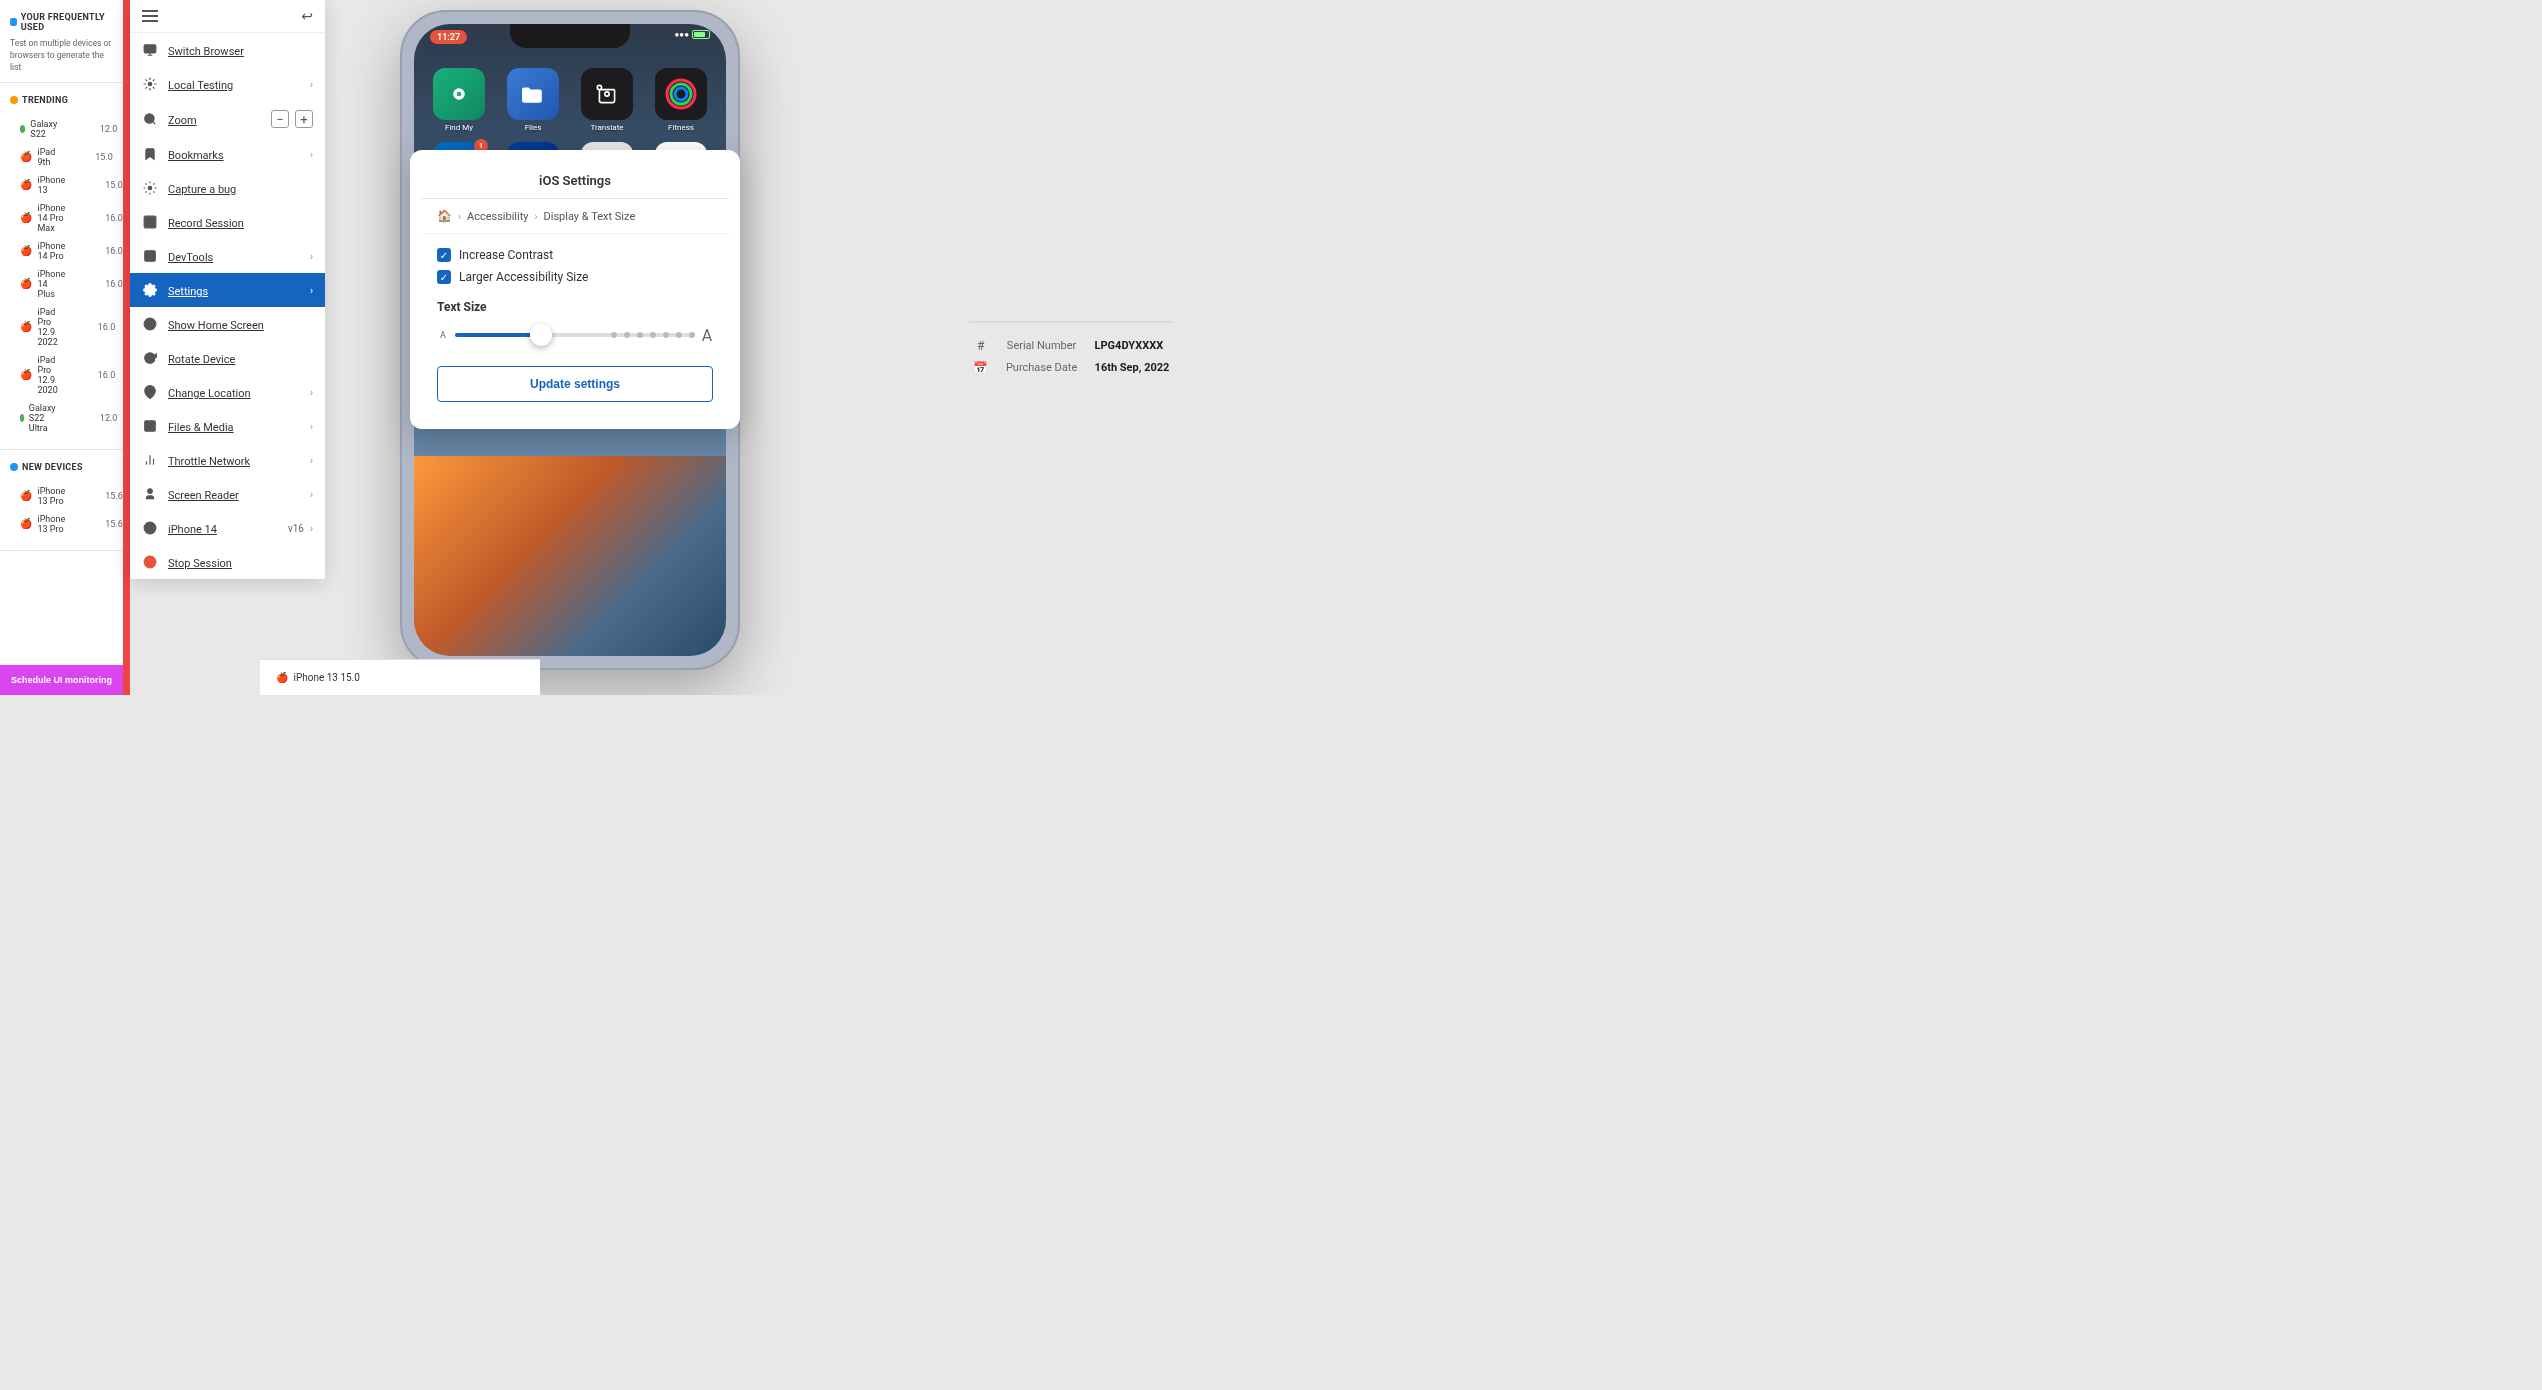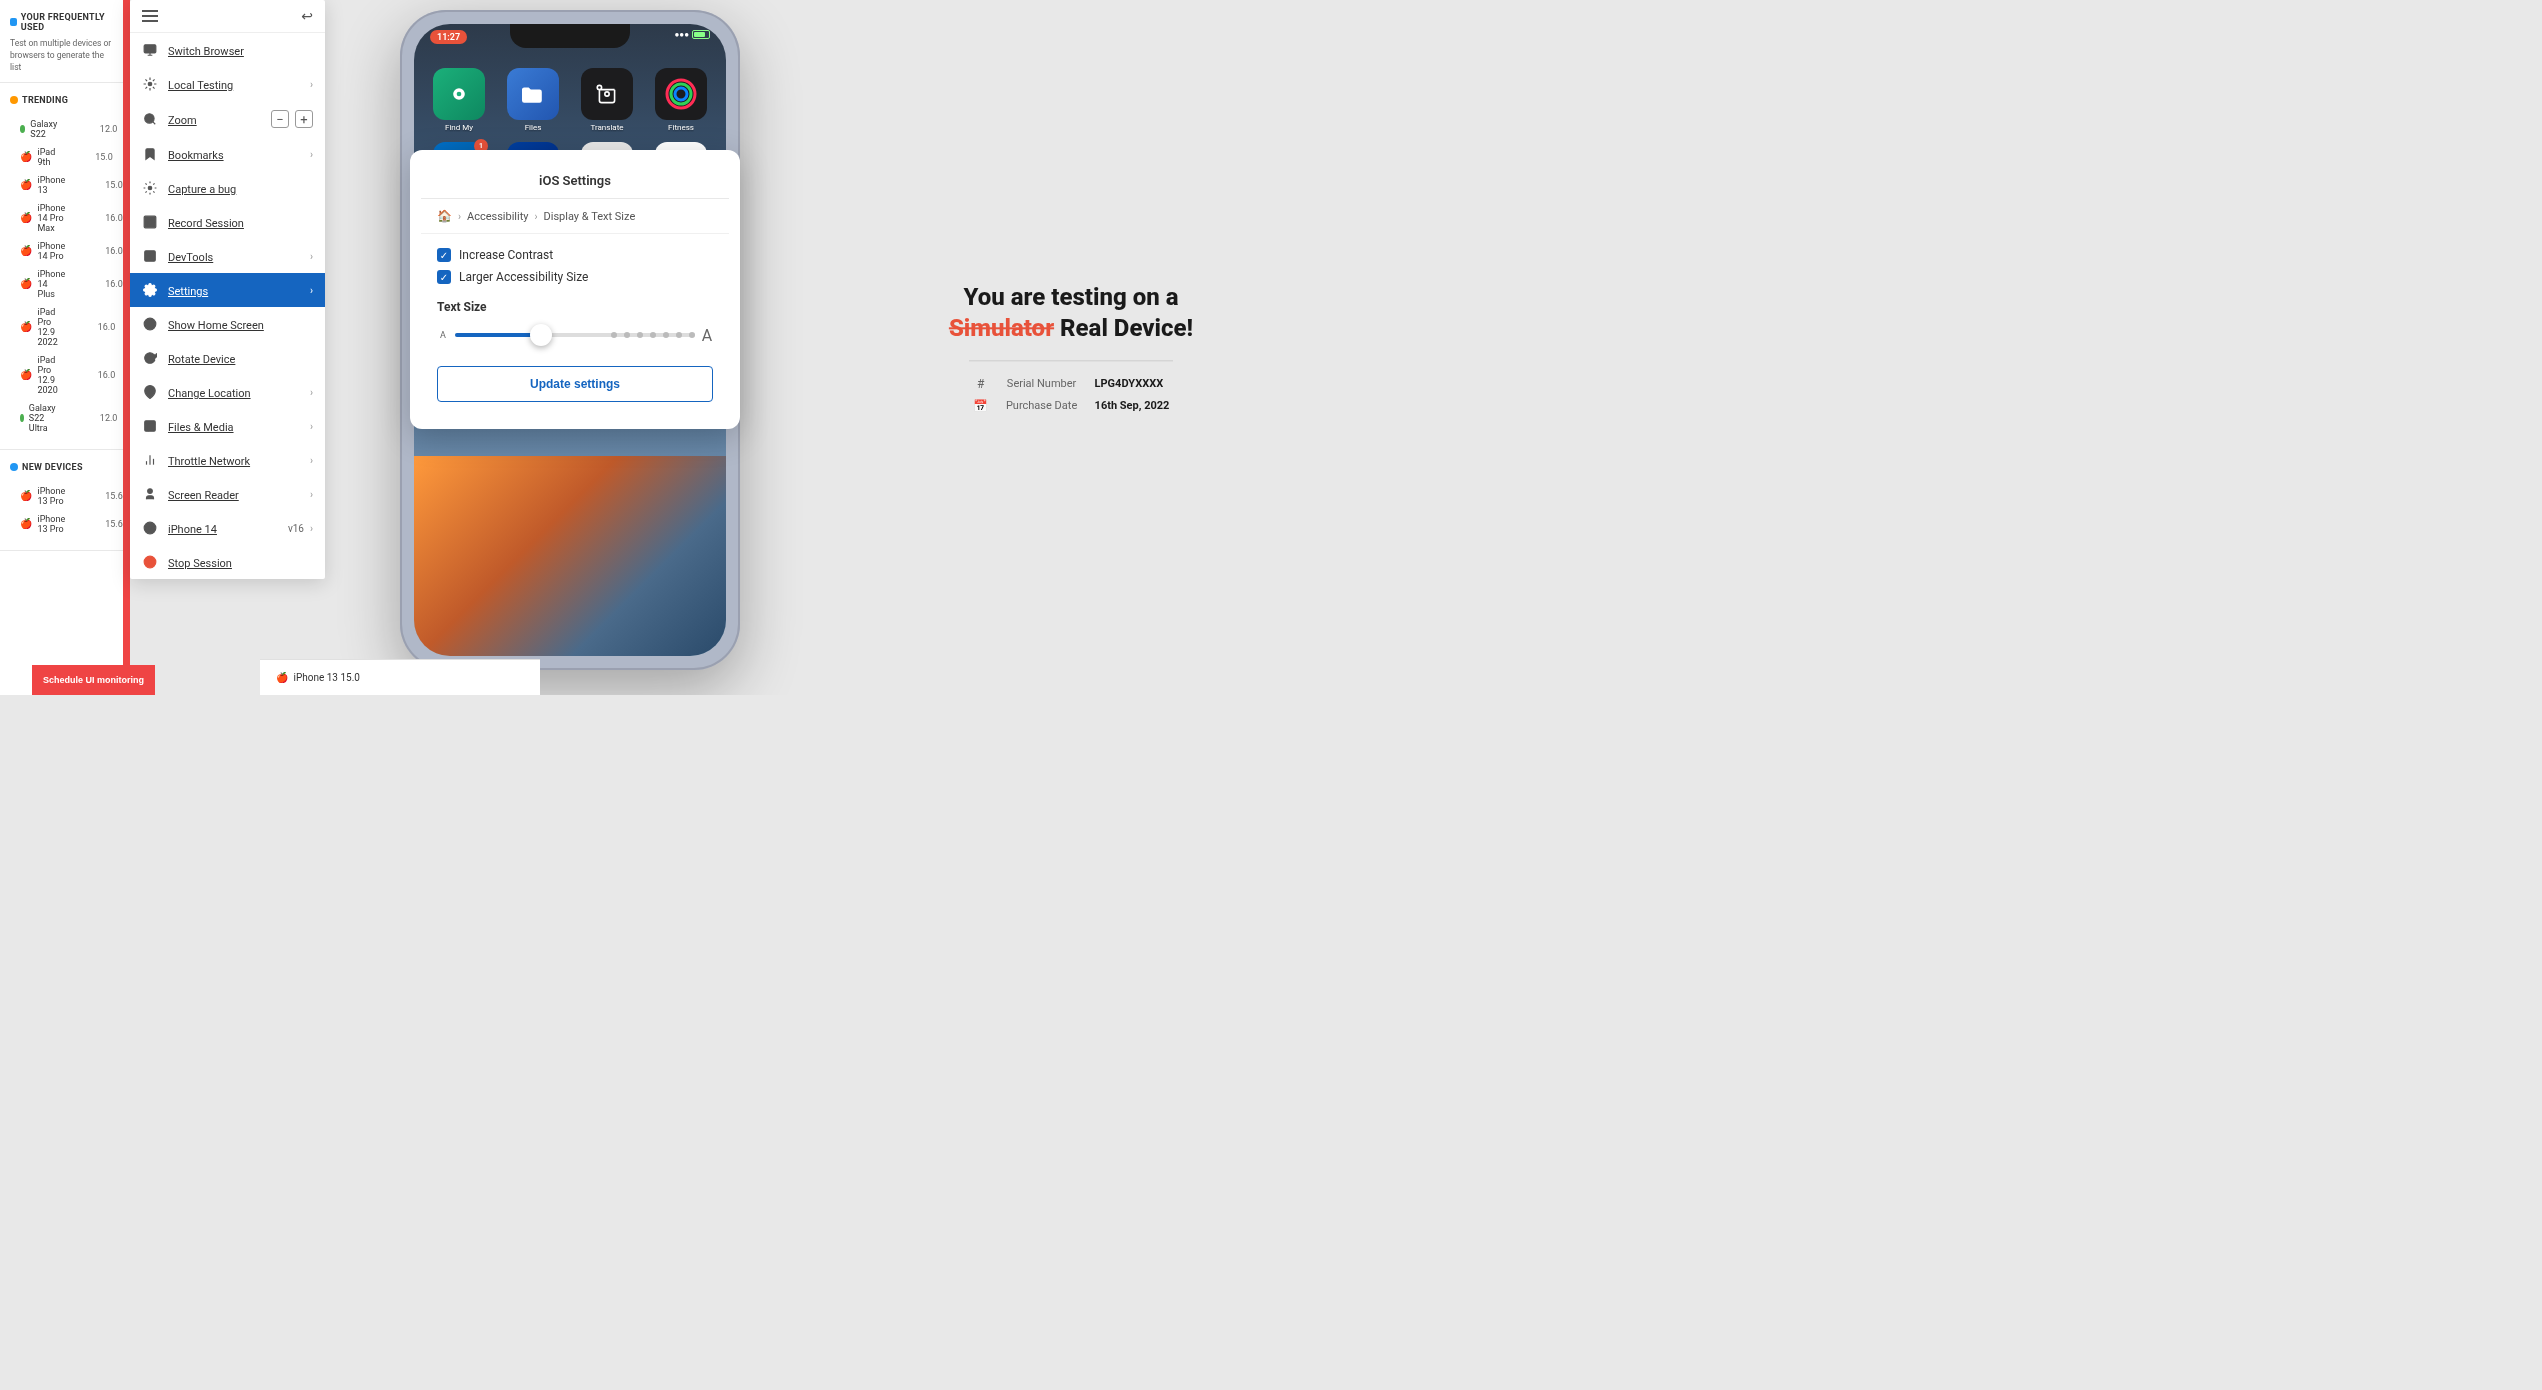--- a/index.html
+++ b/index.html
@@ -85,29 +85,28 @@
     .new-devices-title .dot { background: #2196F3; }
     .frequently-title .dot { background: #2196F3; }
 
     
     .schedule-btn {
       margin: auto 0 0 0;
       padding: 0;
     }
     .schedule-btn button {
       width: 100%;
-      background: #ef4444;
+      background: #d946ef;
       color: #fff;
       border: none;
       padding: 10px 8px;
       font-size: 9px;
       font-weight: 600;
       cursor: pointer;
       text-align: center;
-      margin-left: 32px;
     }
 
     
     .main-area {
       flex: 1;
       position: relative;
       display: flex;
       align-items: center;
       justify-content: center;
     }
@@ -1010,26 +1009,20 @@
             <div style="width:6px;height:6px;border-radius:50%;background:#bbb;"></div>
           </div>
         </div>
         <span class="slider-a-large">A</span>
       </div>
       <button class="ios-update-btn">Update settings</button>
     </div>
   </div>
 
   <div class="right-panel">
-    <div class="right-panel-headline">
-      <span>You are testing on a</span><br>
-      <span class="strikethrough">Simulator</span>
-      <span> </span>
-      <span>Real Device!</span>
-    </div>
     <div class="right-panel-divider"></div>
     <div class="right-panel-info">
       <div class="info-row">
         <span class="info-icon">#</span>
         <span class="info-label">Serial Number</span>
         <span class="info-value">LPG4DYXXXX</span>
       </div>
       <div class="info-row">
         <span class="info-icon">📅</span>
         <span class="info-label">Purchase Date</span>

